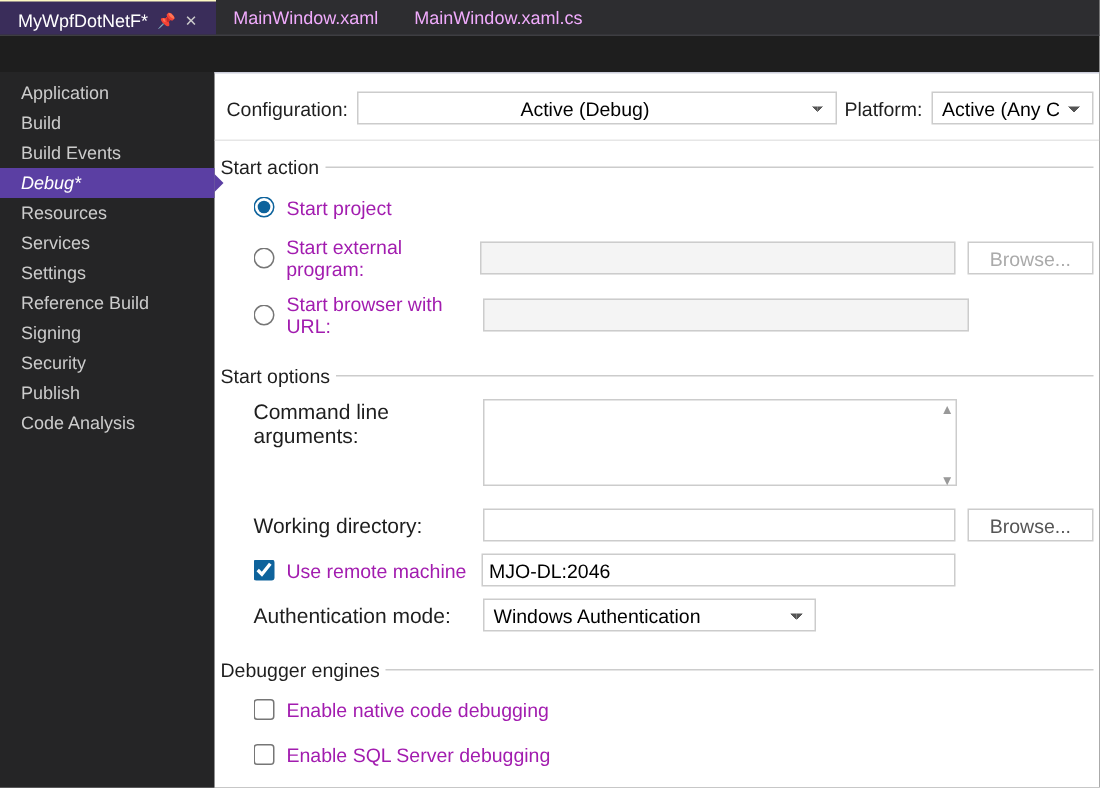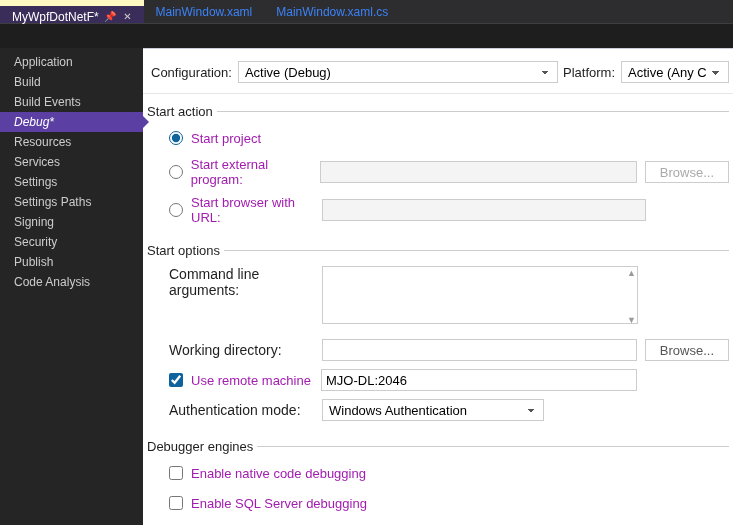--- a/index.html
+++ b/index.html
@@ -1,31 +1,31 @@
 <!DOCTYPE html>
 <html><head>
   <meta charset="utf-8">
   <style>
     * { box-sizing: border-box; margin: 0; padding: 0; font-family: 'Segoe UI', Tahoma, sans-serif; }
     body { background: #1e1e1e; width: 733px; height: 525px; overflow: hidden; }
     .tabstrip { display: flex; background: #2d2d30; height: 24px; align-items: stretch; border-bottom: 1px solid #3e3e42; }
-    .tab { display: flex; align-items: center; padding: 0 12px; color: #3b82f6; font-size: 12px; cursor: pointer; gap: 6px; }
-    .tab.active { background: #3a2d5a; color: #fff; border-top: 7px solid #fef9c3; padding-top: 4px; margin-top: -1px; }
+    .tab { display: flex; align-items: center; padding: 0 12px; color: #f0abfc; font-size: 12px; cursor: pointer; gap: 6px; }
+    .tab.active { background: #3a2d5a; color: #fff; border-top: 2px solid #fef9c3; padding-top: 4px; margin-top: -1px; }
     .tab.active .tab-close { color: #ccc; }
     .pin-icon, .tab-close { font-size: 10px; color: #b4b4b4; }
     .main { display: flex; height: calc(100% - 24px); margin-top: 24px; }
     .sidebar { width: 143px; background: #252526; display: flex; flex-direction: column; padding-top: 4px; }
     .sidebar-item { color: #ccc; font-size: 12px; padding: 3px 14px; cursor: pointer; border-radius: 2px; }
     .sidebar-item.selected { background: #5b3fa3; color: #fff; position: relative; border-radius:0;font-style:italic; }
     .sidebar-item.selected::after { content:''; position:absolute; right:-6px; top:50%; transform:translateY(-50%); width:0; height:0; border-top:6px solid transparent; border-bottom:6px solid transparent; border-left:6px solid #5b3fa3; }
     .content { flex:1; background:#fff; color:#1e1e1e; font-size:13px; overflow:auto; padding:8px 0 18px 0; border-top:1px solid #cccedb; }
     .top-row { display:flex; align-items:center; padding:4px 4px 10px 4px; border-bottom:1px solid #e6e6e6; }
     .top-label { padding-left:4px; padding-right:6px; font-size:13px; text-decoration:underline dotted transparent; }
     .select-input { border:1px solid #ccc; background:#fff; font-size:13px; height:22px; appearance:none; padding:0 22px 0 6px; position:relative; background-image:linear-gradient(45deg, transparent 50%, #555 50%), linear-gradient(135deg, #555 50%, transparent 50%); background-position:calc(100% - 12px) 9px, calc(100% - 8px) 9px; background-size:4px 4px,4px 4px; background-repeat:no-repeat; }
-    .config-select { width:320px; }
+    .config-select { width:320px;text-align:center; }
     .platform-label { margin-left:auto; padding-right:6px; }
     .platform-select { width:108px; }
     .section { padding:10px 4px 0 4px; }
     .section-header { display:flex; align-items:center; gap:4px; font-size:13px; color:#1e1e1e; margin-bottom:8px; }
     .section-rule { flex:1; height:1px; background:#ccc; }
     .row { display:flex; align-items:center; padding-left:22px; margin-bottom:8px; min-height:22px; gap:8px; }
     input[type=radio], input[type=checkbox] { width:14px; height:14px; accent-color:#0e639c; cursor:pointer; }
     .row-label { font-size:13px; color:#a21caf; }
     .field-label { width:123px; font-size:13px; }
     .text-input { border:1px solid #ccc; height:22px; font-size:13px; padding:0 4px; background:#fff; }
@@ -63,21 +63,21 @@
 
 <div class="main">
   <div class="sidebar">
     <div class="sidebar-item">Application</div>
     <div class="sidebar-item">Build</div>
     <div class="sidebar-item">Build Events</div>
     <div class="sidebar-item selected">Debug*</div>
     <div class="sidebar-item">Resources</div>
     <div class="sidebar-item">Services</div>
     <div class="sidebar-item">Settings</div>
-    <div class="sidebar-item">Settings Paths</div>
+    <div class="sidebar-item">Reference Build</div>
     <div class="sidebar-item">Signing</div>
     <div class="sidebar-item">Security</div>
     <div class="sidebar-item">Publish</div>
     <div class="sidebar-item">Code Analysis</div>
   </div>
 
   <div class="content">
     <div class="top-row">
       <span class="top-label">Configuration:</span>
       <select class="select-input config-select">

